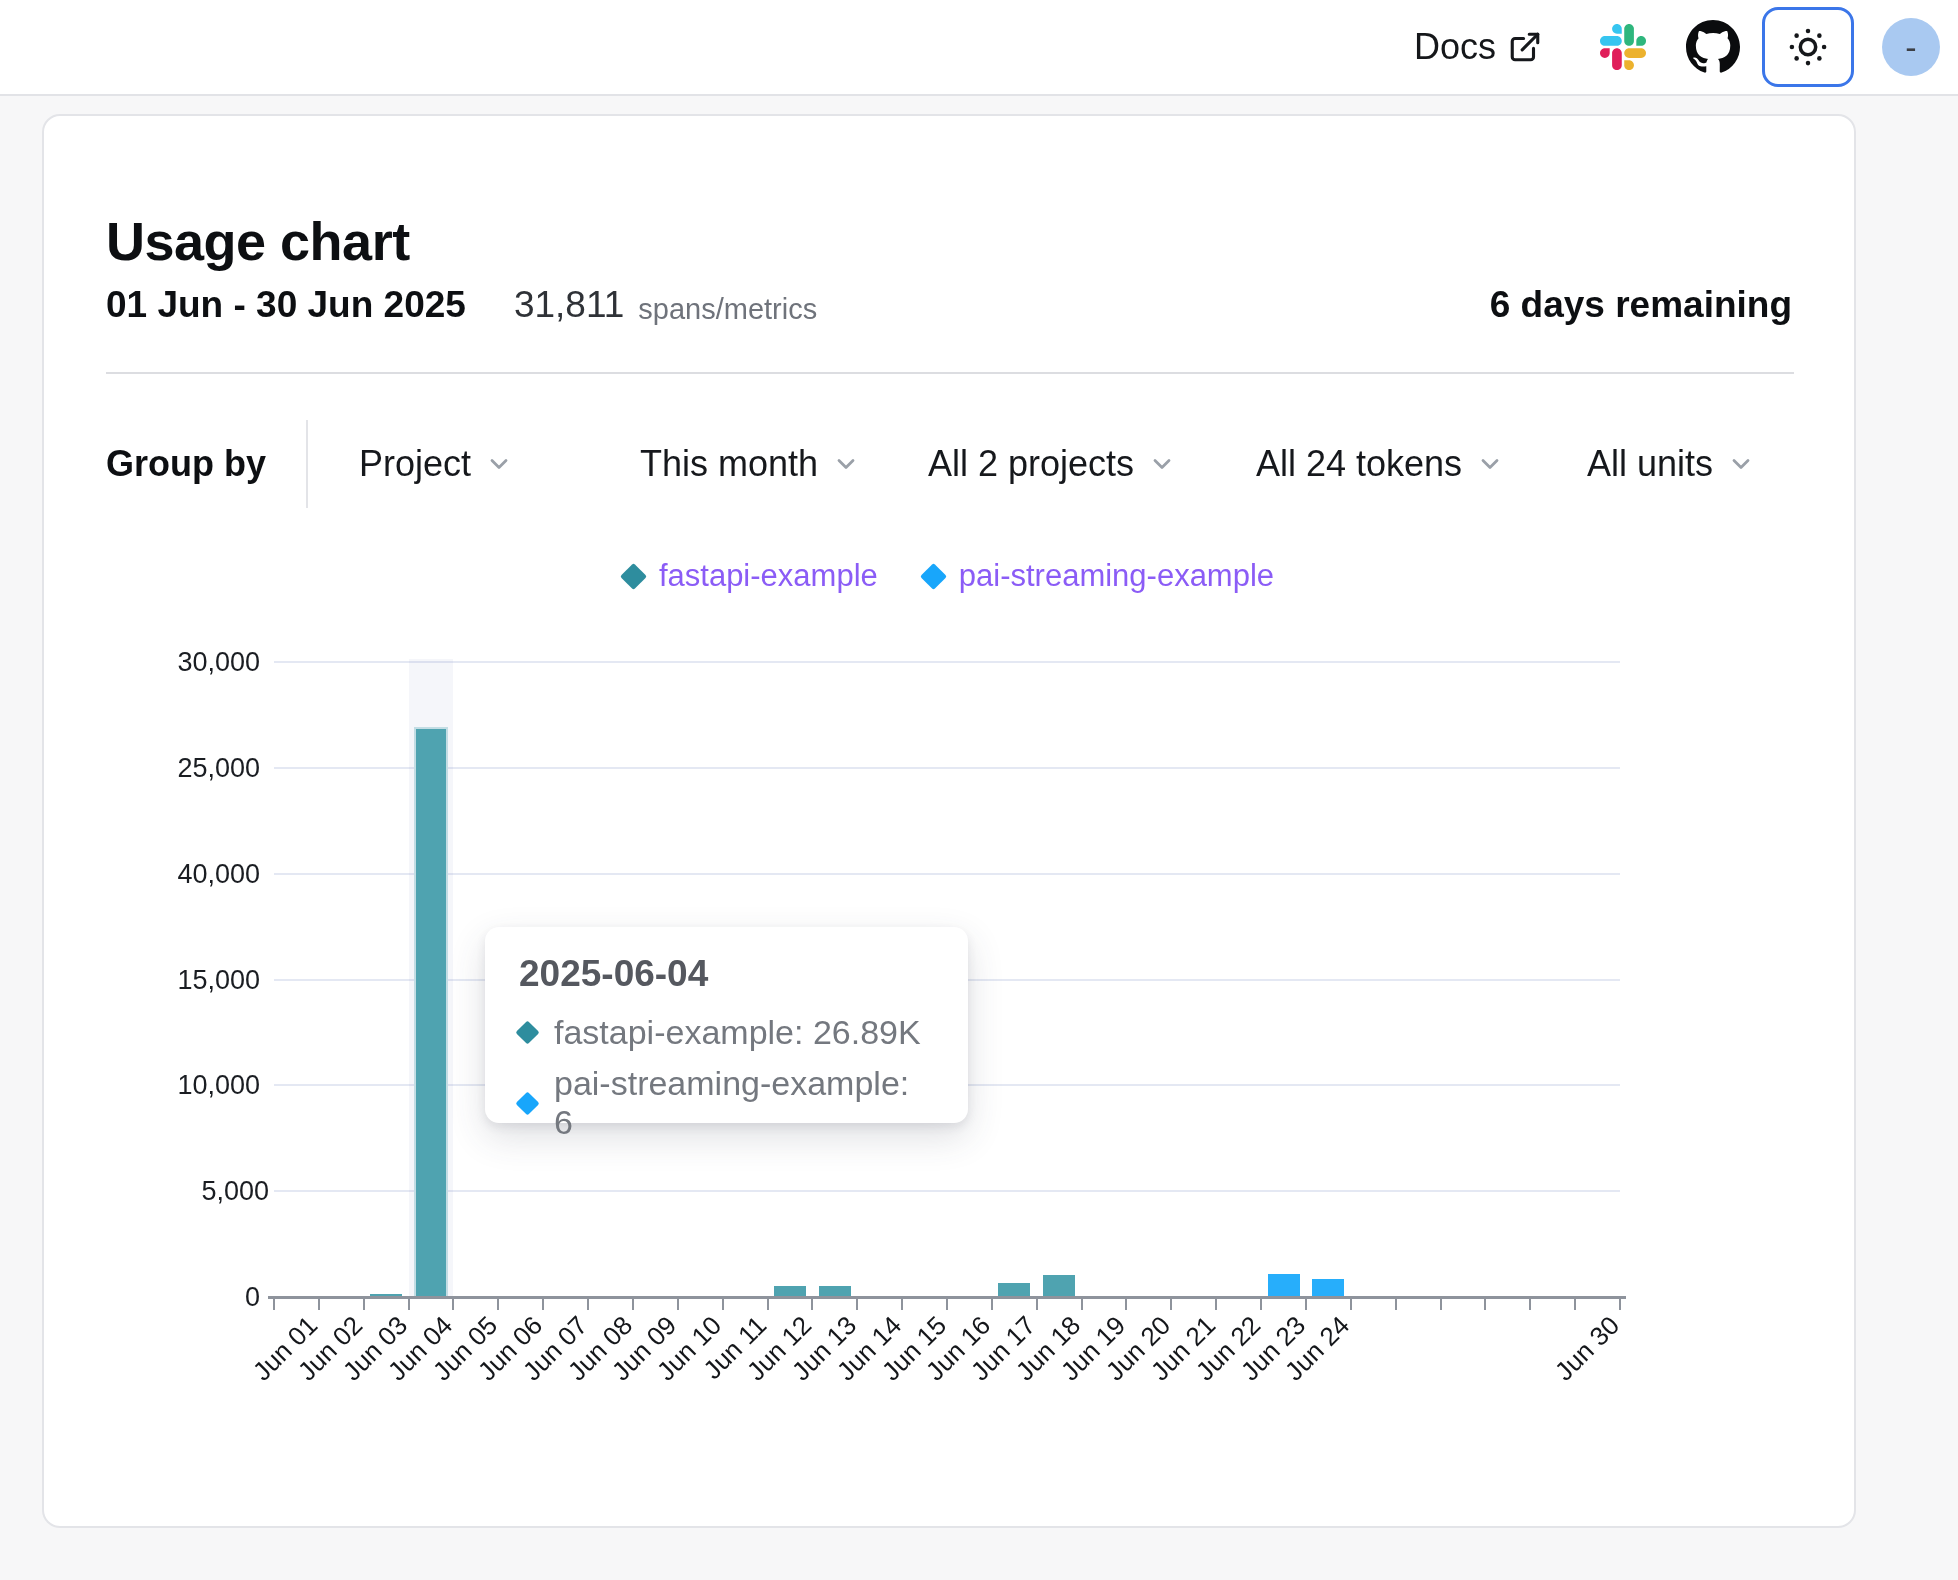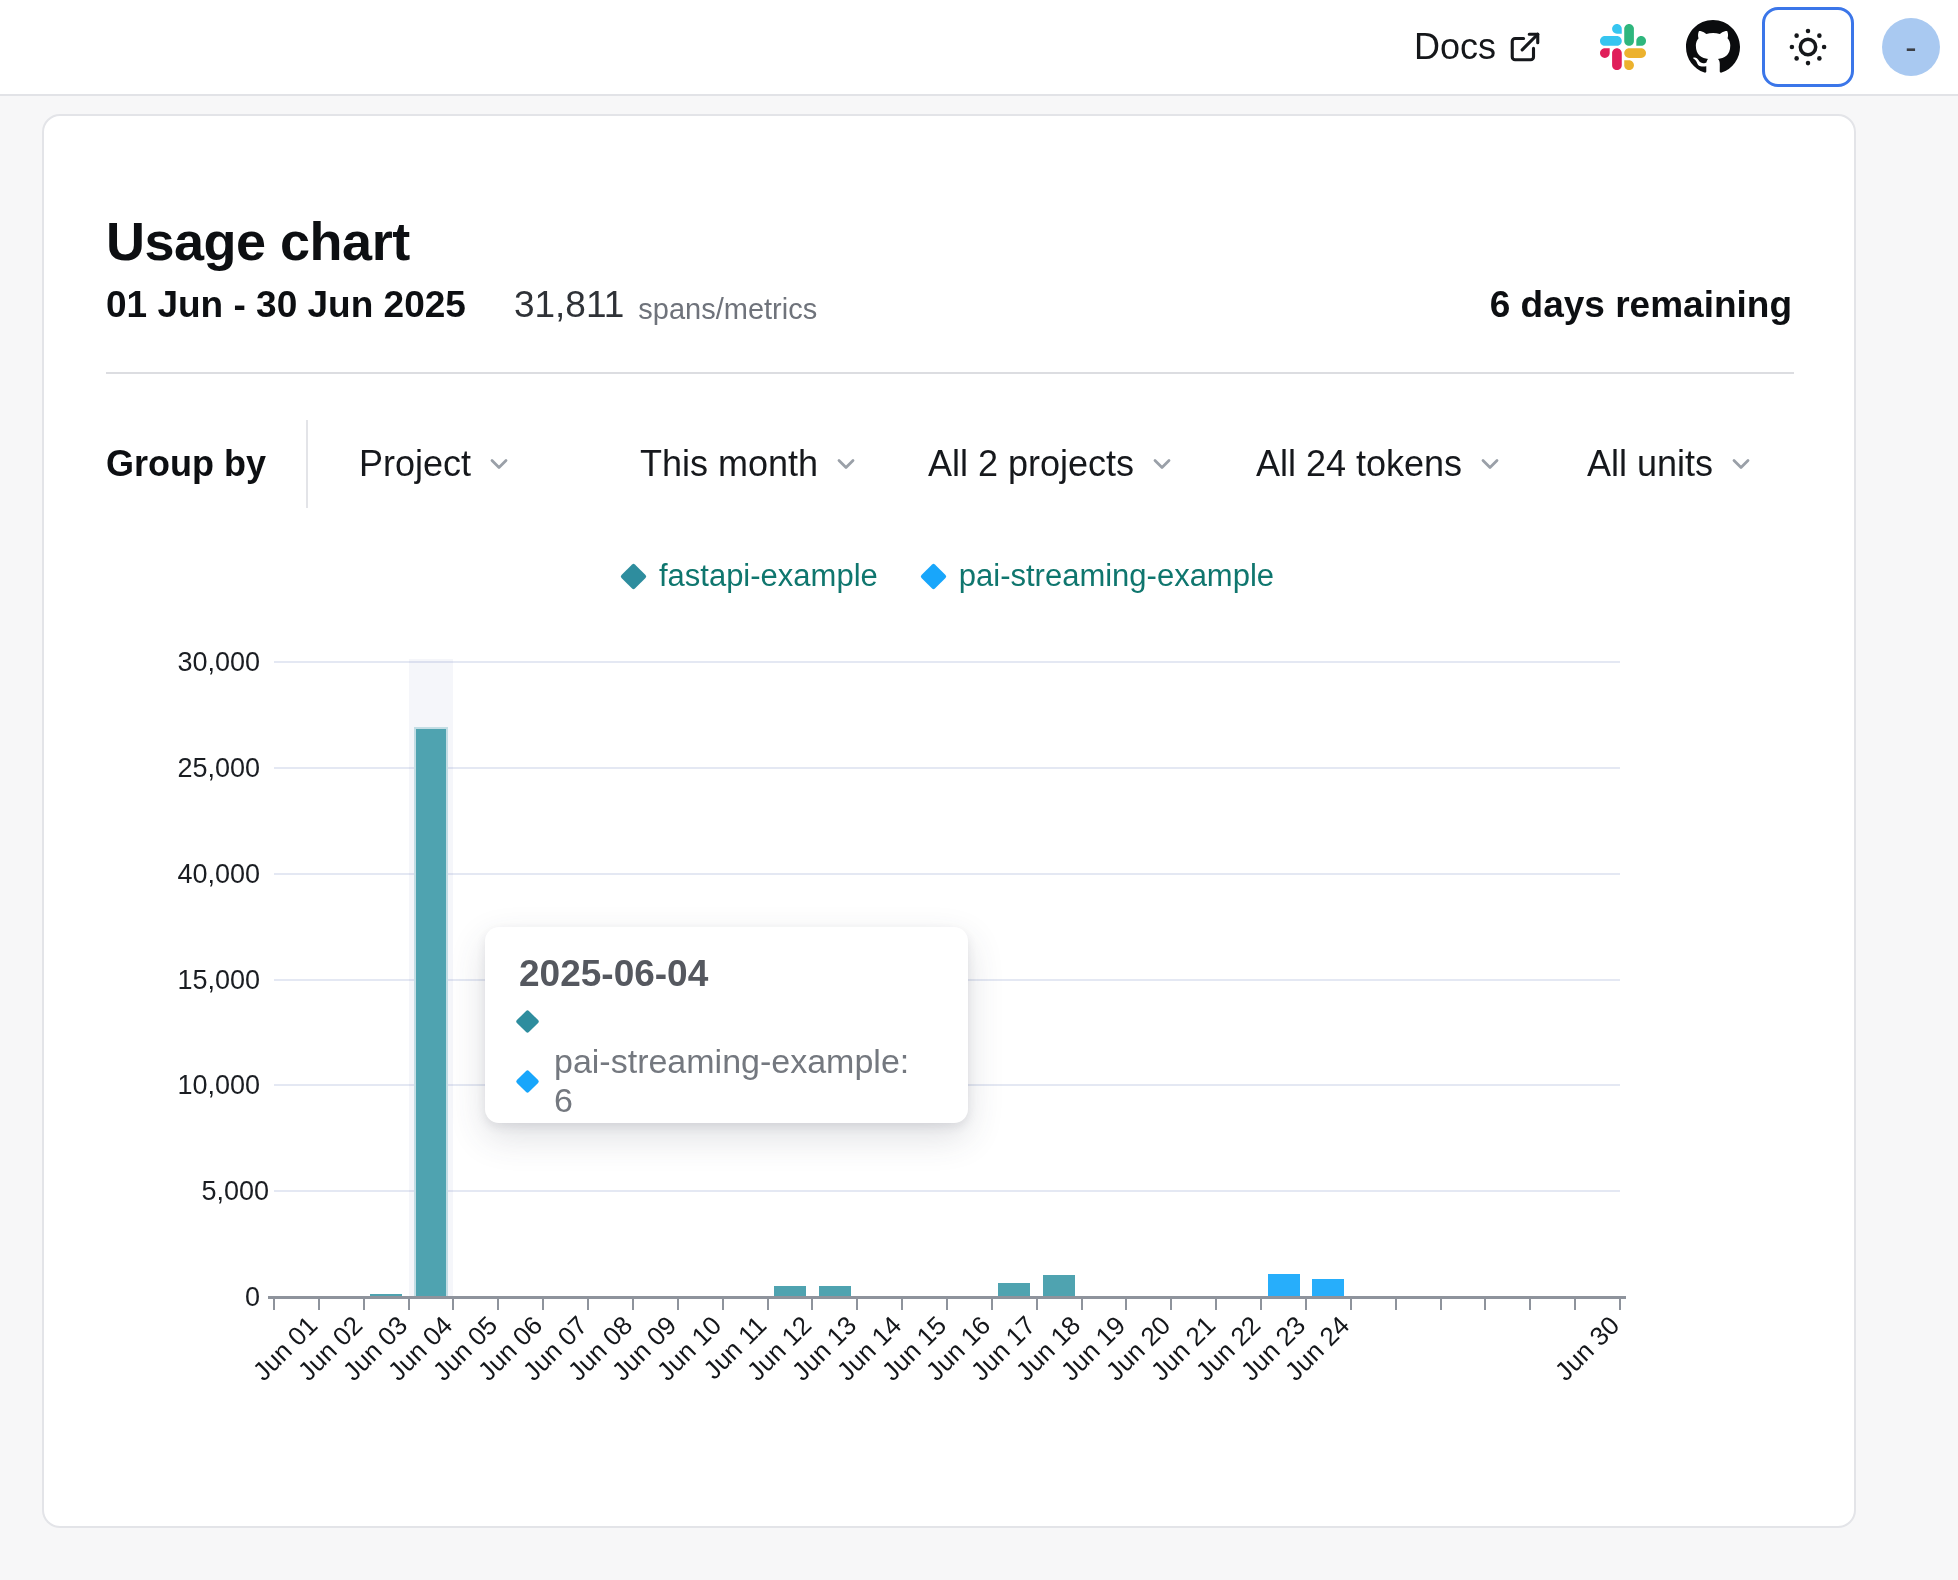--- a/index.html
+++ b/index.html
@@ -40,21 +40,21 @@
   .remaining{font-size:37px;font-weight:700;color:#0d0f12;margin-left:auto;}
   .sep{position:absolute;left:62px;right:60px;top:256px;border-top:2px solid #dcdde1;}
   
   .filter-row{position:absolute;left:0;top:300px;width:100%;height:96px;}
   .groupby{position:absolute;left:62px;top:0;height:100%;display:flex;align-items:center;font-size:36px;font-weight:700;color:#0d0f12;}
   .vdiv{position:absolute;left:262px;top:4px;height:88px;width:2px;background:#e3e4e8;}
   .dropdown{position:absolute;top:0;height:100%;display:flex;align-items:center;gap:14px;font-size:36px;color:#16181c;cursor:pointer;}
   .chev{flex:0 0 auto;}
   
   .legend{position:absolute;left:0;top:438px;width:100%;height:44px;display:flex;align-items:center;justify-content:center;gap:46px;}
-  .legend-item{display:flex;align-items:center;gap:16px;font-size:31px;color:#0f766e;cursor:pointer;}
+  .legend-item{display:flex;align-items:center;gap:16px;font-size:31px;color:#8b5cf6;cursor:pointer;}
   .diamond{width:19px;height:19px;border-radius:2px;transform:rotate(45deg);}
   
   .chart{position:absolute;left:0;top:0;width:100%;height:100%;}
   .ylabel{position:absolute;left:0;width:216px;text-align:right;font-size:27px;color:#1a1d22;}
   .gridline{position:absolute;height:2px;background:#e4e8f3;}
   .hoverband{position:absolute;background:rgba(125,140,185,0.08);}
   .bar{position:absolute;}
   .bar-emph{outline:2.5px solid #c3dde4;outline-offset:-1px;}
   .axisline{position:absolute;height:3px;background:#8e939c;}
   .axistick{position:absolute;width:2px;height:11px;background:#8e939c;}
@@ -263,20 +263,21 @@
       <div class="xlabel" style="left: 1245.5px; top: 1194px;">Jun 23</div>
       <div class="xlabel" style="left: 1290.37px; top: 1194px;">Jun 24</div>
       <div class="xlabel" style="left: 1559.57px; top: 1194px;">Jun 30</div>
     </div>
 
   <div class="tooltip">
     <div class="tooltip-title">2025-06-04</div>
     <div id="tooltip-rows">
         <div class="tooltip-row">
           <div class="tooltip-diamond" style="background: rgb(46, 141, 158);"></div>
+          <span>fastapi-example: 26.89K</span>
         </div>
         <div class="tooltip-row">
           <div class="tooltip-diamond" style="background: rgb(24, 166, 251);"></div>
           <span>pai-streaming-example: 6</span>
         </div>
       </div>
   </div>
 
 </div>
 

